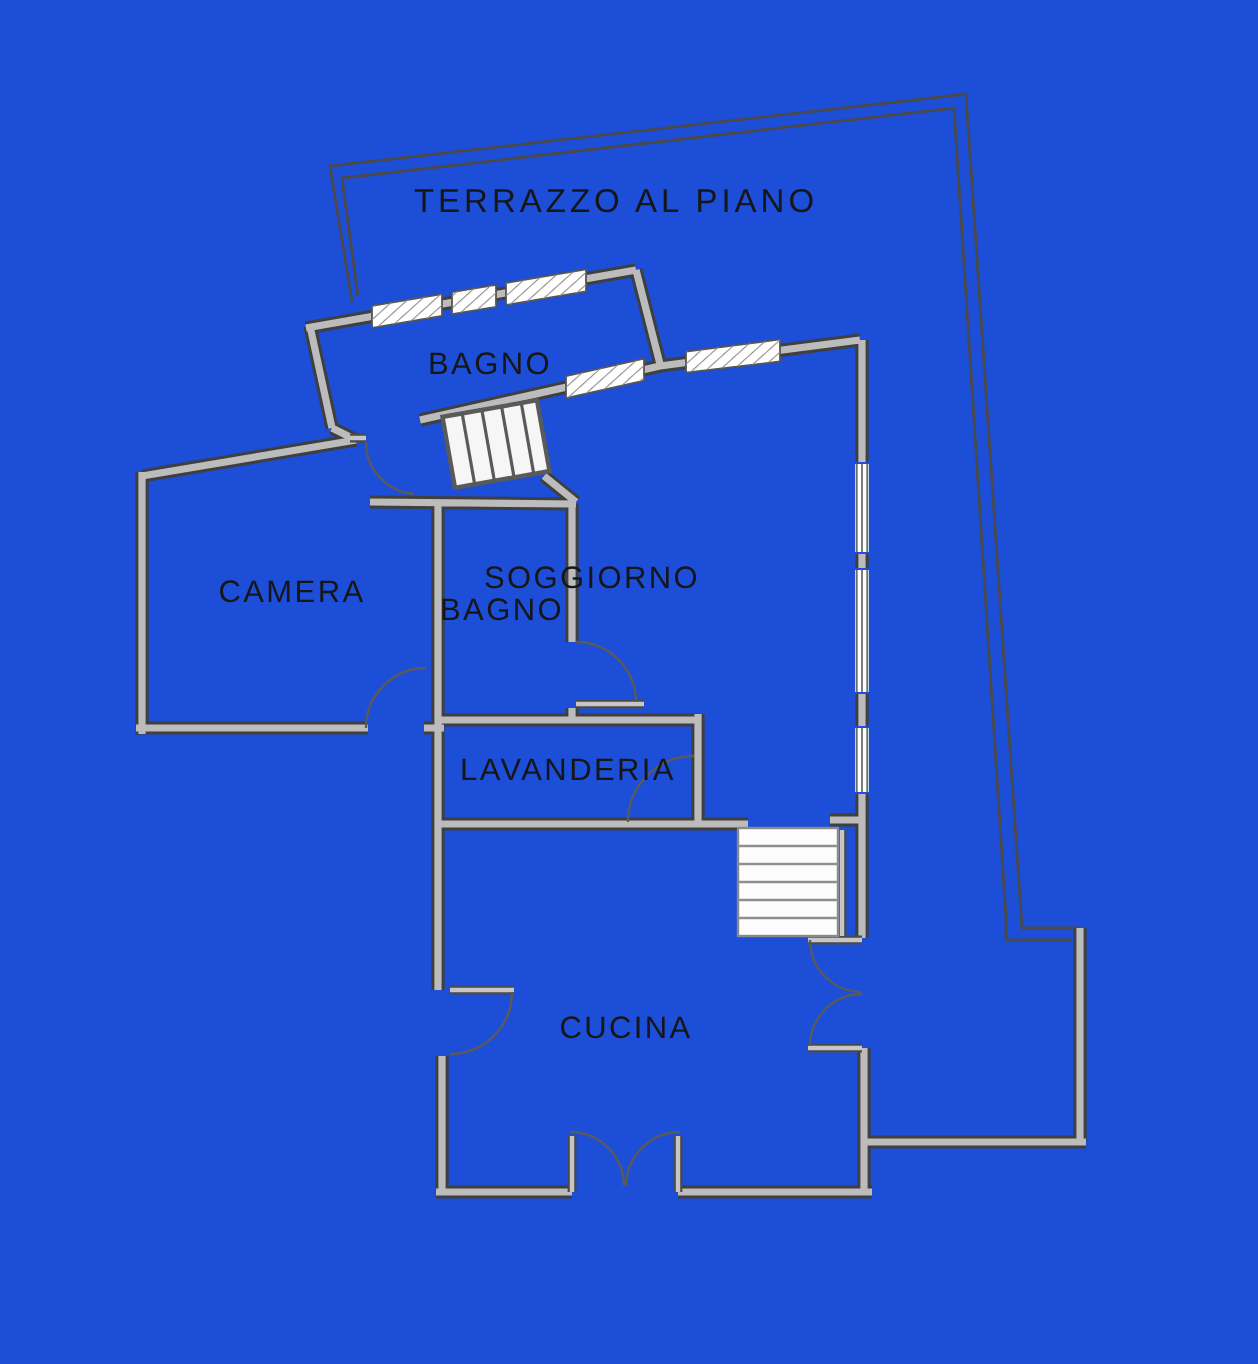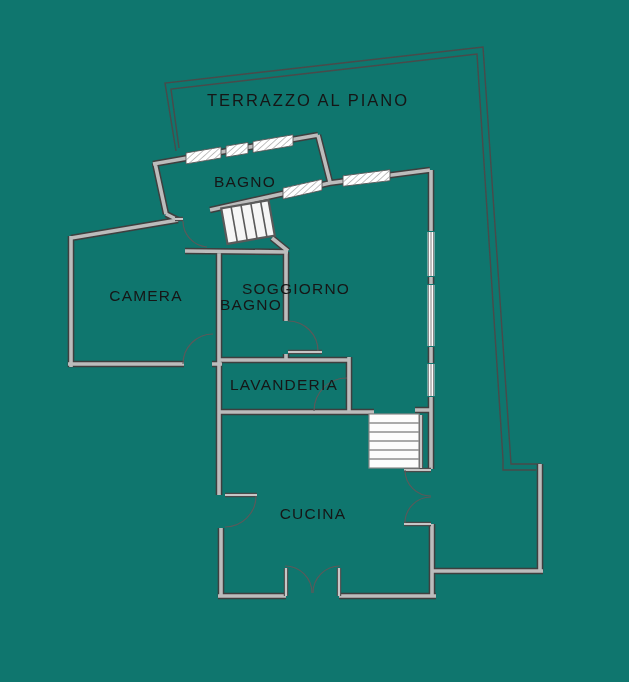--- a/index.html
+++ b/index.html
@@ -1,16 +1,16 @@
 <!DOCTYPE html>
 <html><head>
 <meta charset="utf-8">
 <style>
   html,body{margin:0;padding:0;background:#ffffff;}
-  .stage{position:relative;width:629px;height:682px;background:#0f766e;overflow:hidden;
+  .stage{position:relative;width:629px;height:682px;background:#1d4ed8;overflow:hidden;
          font-family:"Liberation Sans", sans-serif;text-align:center;}
   svg{position:absolute;left:0;top:0;}
   
   .wall-edge{stroke:#3f3f3f;stroke-width:6.6;fill:none;stroke-linecap:butt;}
   .wall-core{stroke:#bcbcbc;stroke-width:3.6;fill:none;stroke-linecap:butt;}
   .wall-edge-m{stroke:#4a4a4a;stroke-width:4.4;fill:none;}
   .wall-core-m{stroke:#c6c6c6;stroke-width:2.2;fill:none;}
   .parapet{stroke:#4a4a4a;stroke-width:1.4;fill:none;stroke-linejoin:miter;}
   .door-arc{stroke:#5a5a5a;stroke-width:1.2;fill:none;}
   .win-line{stroke:#6e6e6e;stroke-width:0.9;}

